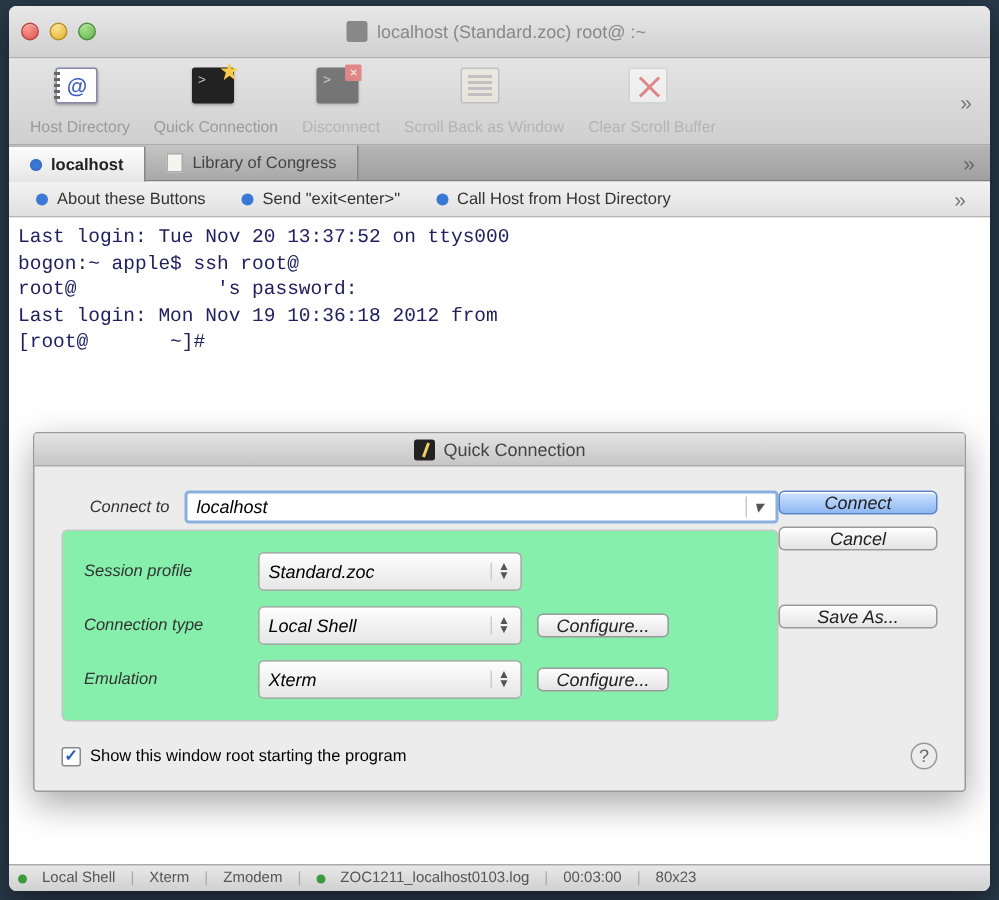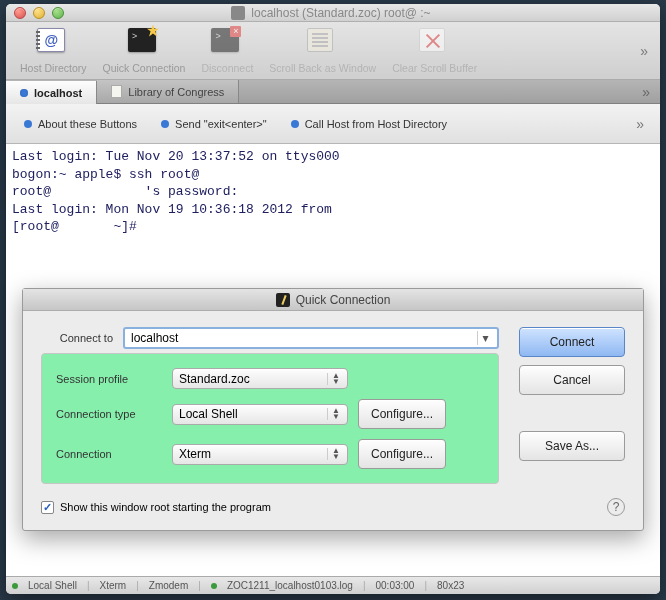--- a/index.html
+++ b/index.html
@@ -13,21 +13,21 @@
   }
   .window {
     position: absolute; left: 6px; top: 4px; width: 654px; height: 590px;
     background: #ececec;
     border-radius: 5px;
     box-shadow: 0 6px 20px rgba(0,0,0,0.5);
     overflow: hidden;
     display: flex; flex-direction: column;
   }
   .titlebar {
-    height: 18px;
+    height: 35px;
     background: linear-gradient(#e8e8e8, #d0d0d0);
     border-bottom: 1px solid #b0b0b0;
     display: flex; align-items: center;
     padding: 0 8px;
   }
   .traffic { display: flex; gap: 7px; }
   .traffic .dot { width: 12px; height: 12px; border-radius: 50%; }
   .dot.red { background: radial-gradient(circle at 35% 30%, #ff9a8f, #d9534f); border:1px solid #b44; box-shadow: inset 0 1px 0 rgba(255,255,255,0.4);}
   .dot.yellow { background: radial-gradient(circle at 35% 30%, #ffe08a, #e0b030); border:1px solid #b89020; box-shadow: inset 0 1px 0 rgba(255,255,255,0.4);}
   .dot.green { background: radial-gradient(circle at 35% 30%, #a8e08a, #5fb44f); border:1px solid #4a9038; box-shadow: inset 0 1px 0 rgba(255,255,255,0.4);}
@@ -69,21 +69,21 @@
     background: linear-gradient(#fdfdfd, #e6e6e6);
     color: #222; font-weight: bold;
     box-shadow: inset 0 -1px 0 #e6e6e6;
     position: relative; top: 1px;
   }
   .tab .bullet { width: 8px; height: 8px; border-radius: 50%; background: #3a78d6; box-shadow: 0 0 2px #2a5aa0 inset;}
   .tab .doc-icon { width: 11px; height: 13px; background: #f5f5f0; border:1px solid #aaa; position:relative;}
   .tabbar .right { margin-left: auto; display:flex; align-items:center; padding:0 10px; color:#666; font-size:14px;}
 
   .buttonbar {
-    height: 40px;
+    height: 24px;
     background: linear-gradient(#f3f3f3, #e0e0e0);
     border-bottom: 1px solid #b6b6b6;
     display: flex; align-items: center; padding: 0 6px;
   }
   .bb-item {
     display: flex; align-items: center; gap: 6px;
     padding: 0 12px; font-size: 11px; color: #333;
     cursor: pointer;
   }
   .bb-dot { width:8px; height:8px; border-radius:50%; background:#3a78d6;}
@@ -127,21 +127,21 @@
     height: 22px;
     background: linear-gradient(#e4e4e4, #c6c6c6);
     border-bottom: 1px solid #ababab;
     display: flex; align-items: center; justify-content: center; gap: 6px;
     font-size: 12px; color: #444;
   }
   .dlg-title-icon { width:14px;height:14px;background:#222;border-radius:2px;position:relative;}
   .dlg-title-icon::after{content:"";position:absolute;left:7px;top:2px;width:2px;height:10px;background:#f0d060;transform:rotate(20deg);}
   .dlg-body {
     padding: 16px 18px 14px 18px;
-    display: flex; gap: 20px;
+    display: flex; gap: 0; font-style: italic;
   }
   .dlg-left { flex: 1; }
   .connect-row { display: flex; align-items: center; gap: 10px; margin-bottom: 10px;}
   .connect-row label { width: 72px; text-align: right; color: #333; }
   .combo {
     flex: 1; height: 22px;
     background: #fff;
     border: 2px solid #8ab0e0;
     border-radius: 3px;
     display: flex; align-items: center;
@@ -159,26 +159,26 @@
     background: #86efac;
     margin-top: -6px;
   }
   .form-row { display:flex; align-items:center; gap:10px; margin-bottom: 10px;}
   .form-row:last-child{margin-bottom:0;}
   .form-row label { width: 106px; color:#333;}
   .select {
     width: 176px; height: 21px;
     background: linear-gradient(#fefefe, #e6e6e6);
     border: 1px solid #aaa; border-radius: 4px;
-    display:flex; align-items:center; padding:0 6px; font-size:12px;
+    display:flex; align-items:center; padding:12px 6px; font-size:12px;
     box-shadow: 0 1px 0 #fff inset;
   }
   .select .stepper { margin-left:auto; width:14px; display:flex;flex-direction:column;align-items:center;line-height:6px;color:#555;font-size:8px;border-left:1px solid #ccc; padding-left:3px;}
   .btn {
-    height: 30px; padding: 0 12px;
+    height: 16px; padding: 0 12px;
     background: linear-gradient(#fefefe, #e4e4e4);
     border: 1px solid #9a9a9a; border-radius: 4px;
     font-size: 12px; color:#222;
     display:inline-flex;align-items:center;justify-content:center;
     box-shadow: 0 1px 0 #fff inset;
     cursor:pointer;
     min-width: 80px;
   }
   .btn.primary {
     background: linear-gradient(#cfe3ff, #8fb8f2);
@@ -340,21 +340,21 @@
         </div>
         <div class="form-row">
           <label>Connection type</label>
           <div class="select">
             <span>Local Shell</span>
             <span class="stepper">▲<br>▼</span>
           </div>
           <div class="btn">Configure...</div>
         </div>
         <div class="form-row">
-          <label>Connection</label>
+          <label>Emulation</label>
           <div class="select">
             <span>Xterm</span>
             <span class="stepper">▲<br>▼</span>
           </div>
           <div class="btn">Configure...</div>
         </div>
       </div>
     </div>
     <div class="dlg-right">
       <div class="btn primary">Connect</div>

